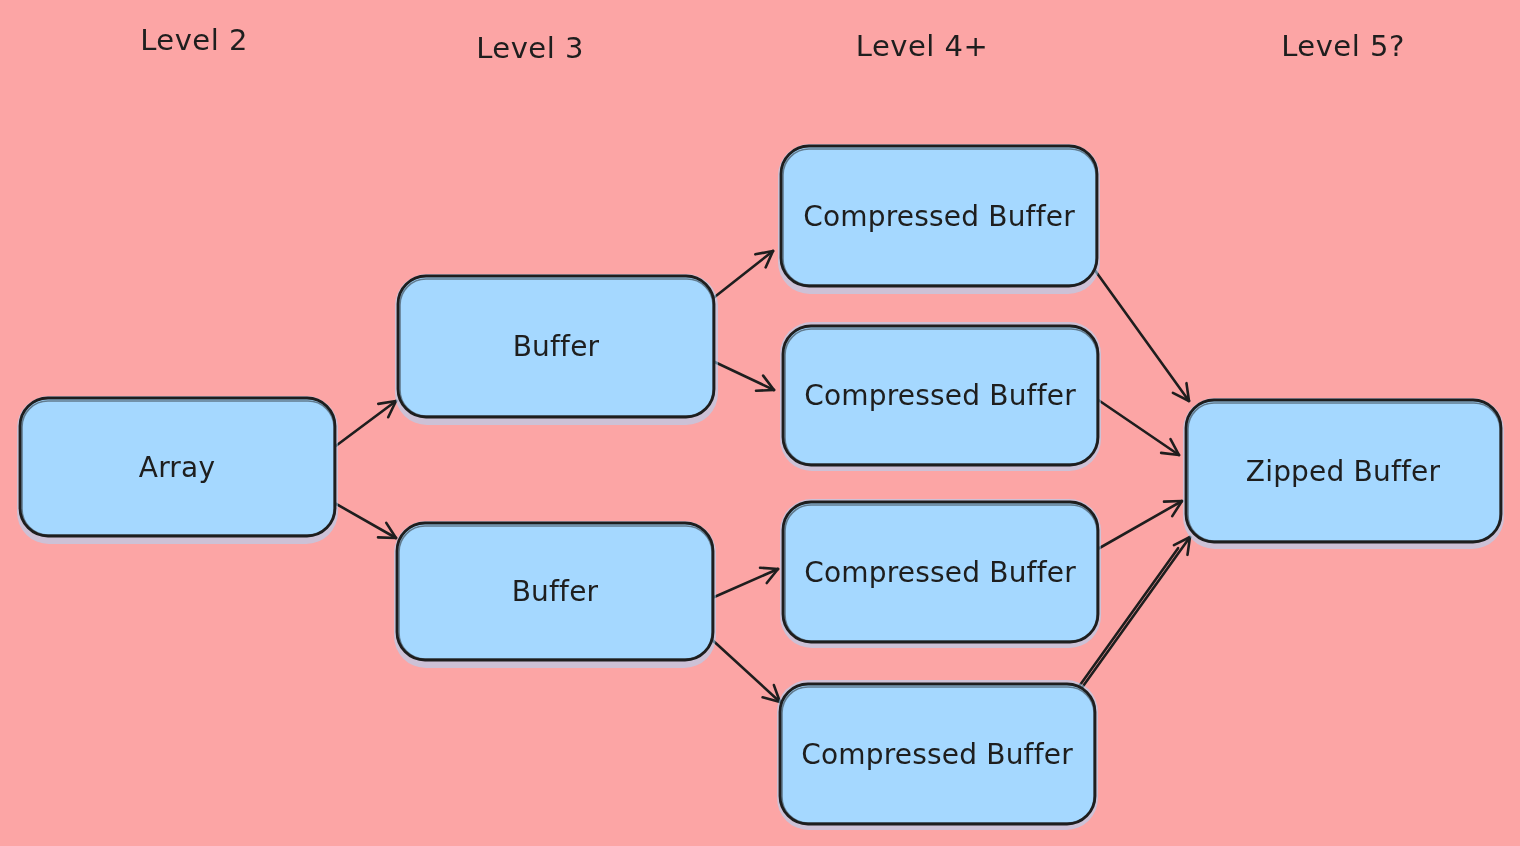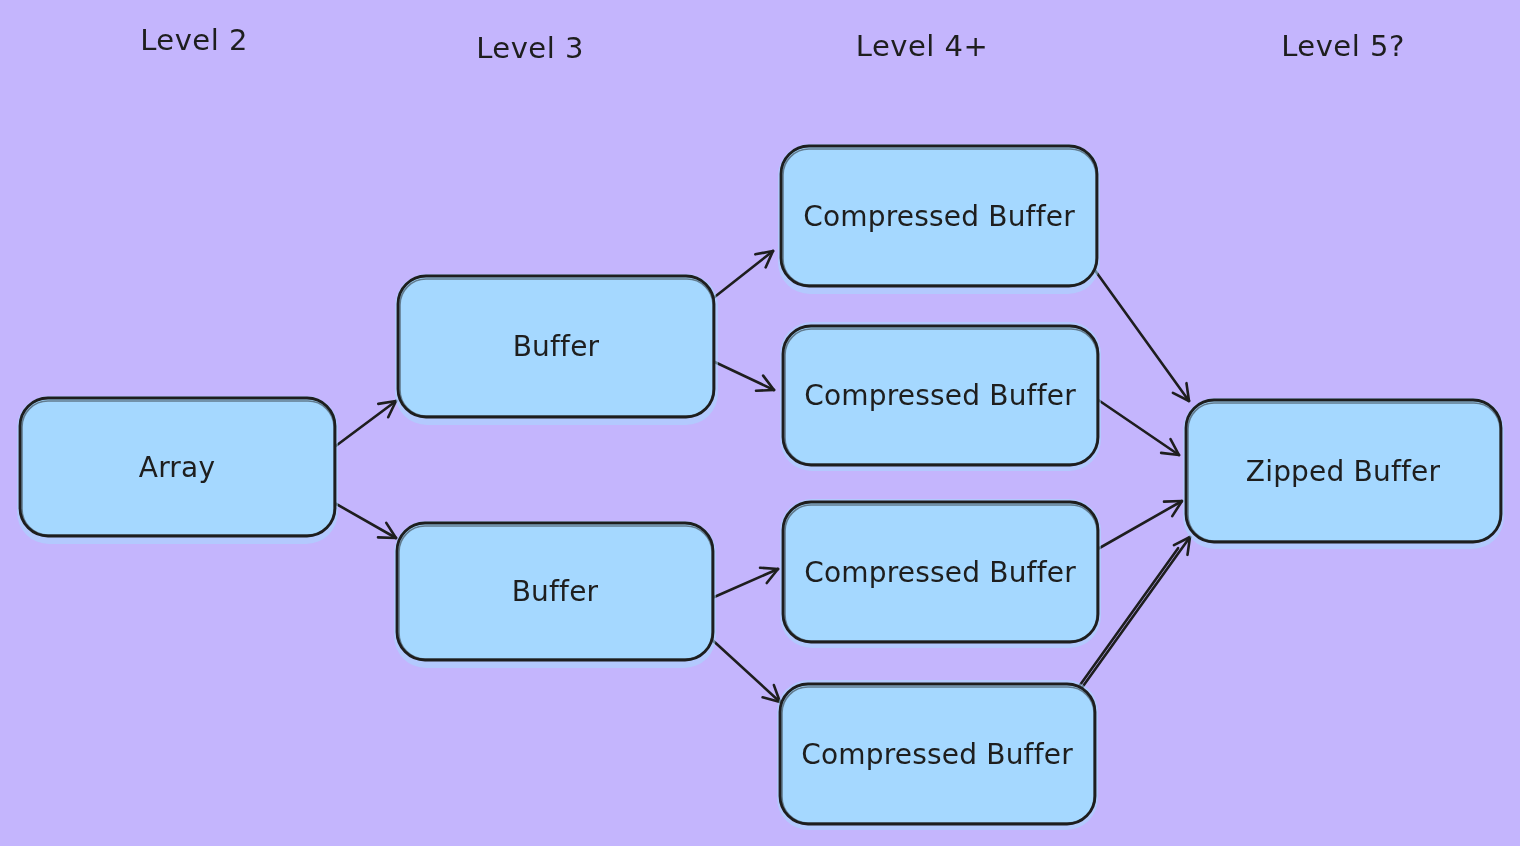--- a/index.html
+++ b/index.html
@@ -1,16 +1,16 @@
 <!DOCTYPE html>
 <html><head>
 <meta charset="utf-8">
 <style>
   html,body{margin:0;padding:0;background:#ffffff;}
-  .stage{position:relative;width:1520px;height:846px;background:#c4b5fd;overflow:hidden;}
+  .stage{position:relative;width:1520px;height:846px;background:#fca5a5;overflow:hidden;}
   svg{display:block;}
   text{font-family:"DejaVu Sans","Liberation Sans",sans-serif;fill:#1e1e1e;}
   .header-label{font-size:29px;letter-spacing:0.5px;}
   .node-label{font-size:28px;letter-spacing:0.2px;}
   rect.halo{fill:#a5d8ff;opacity:0.55;stroke:none;}
   rect.box{stroke:#1e1e1e;stroke-width:2.8;}
   rect.pass2{fill:none;stroke:#1e1e1e;stroke-width:1.6;opacity:0.5;}
   g.arrow line{stroke:#1e1e1e;stroke-width:2.6;stroke-linecap:round;fill:none;}
 </style>
 </head>

